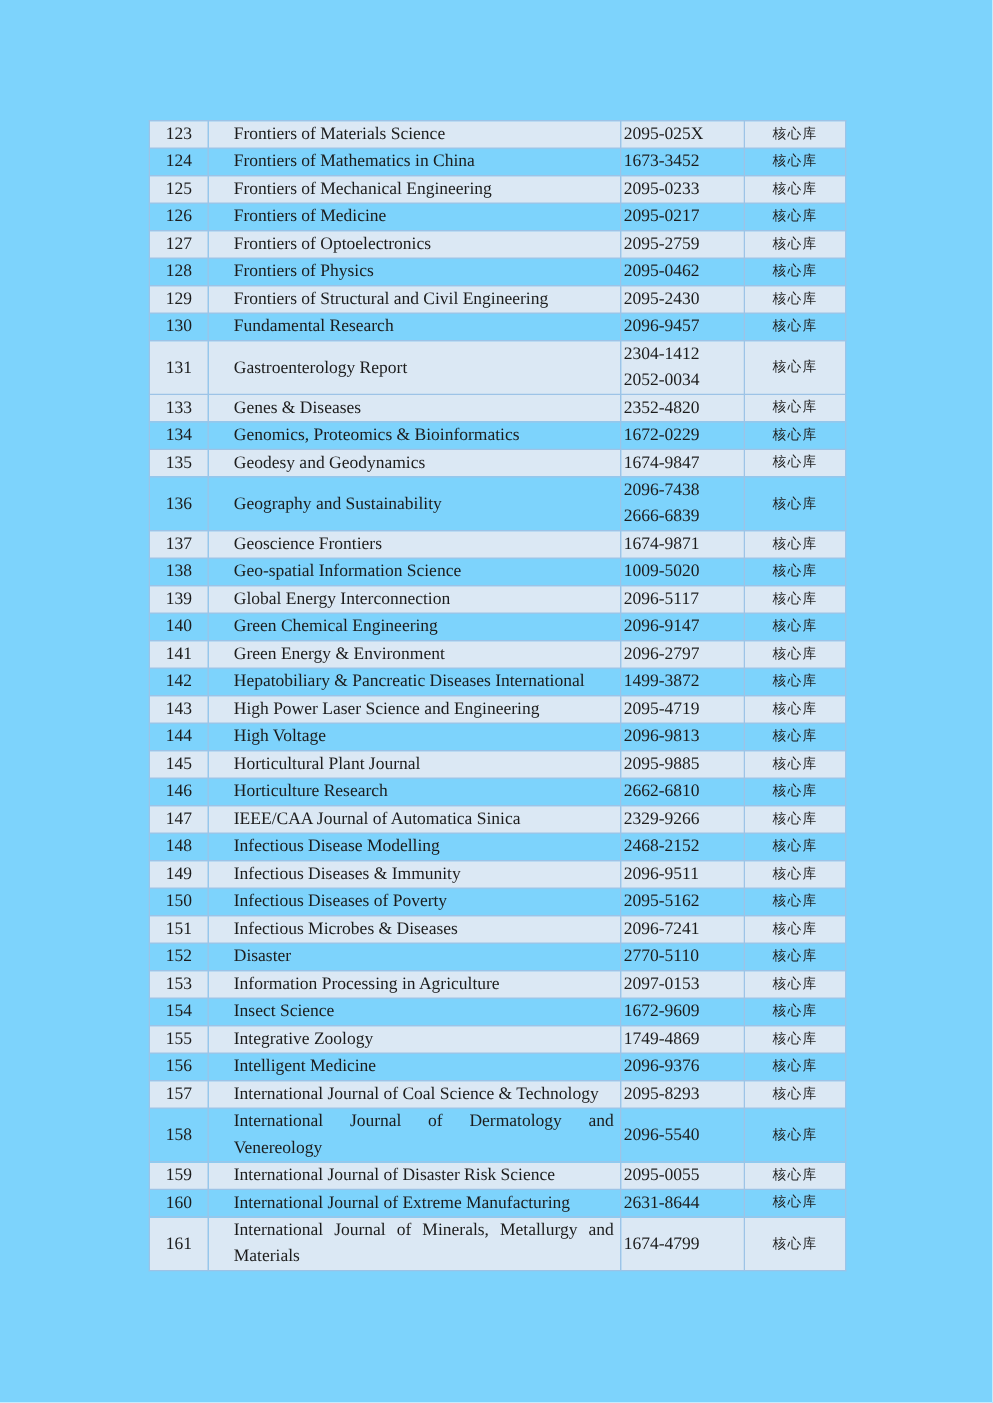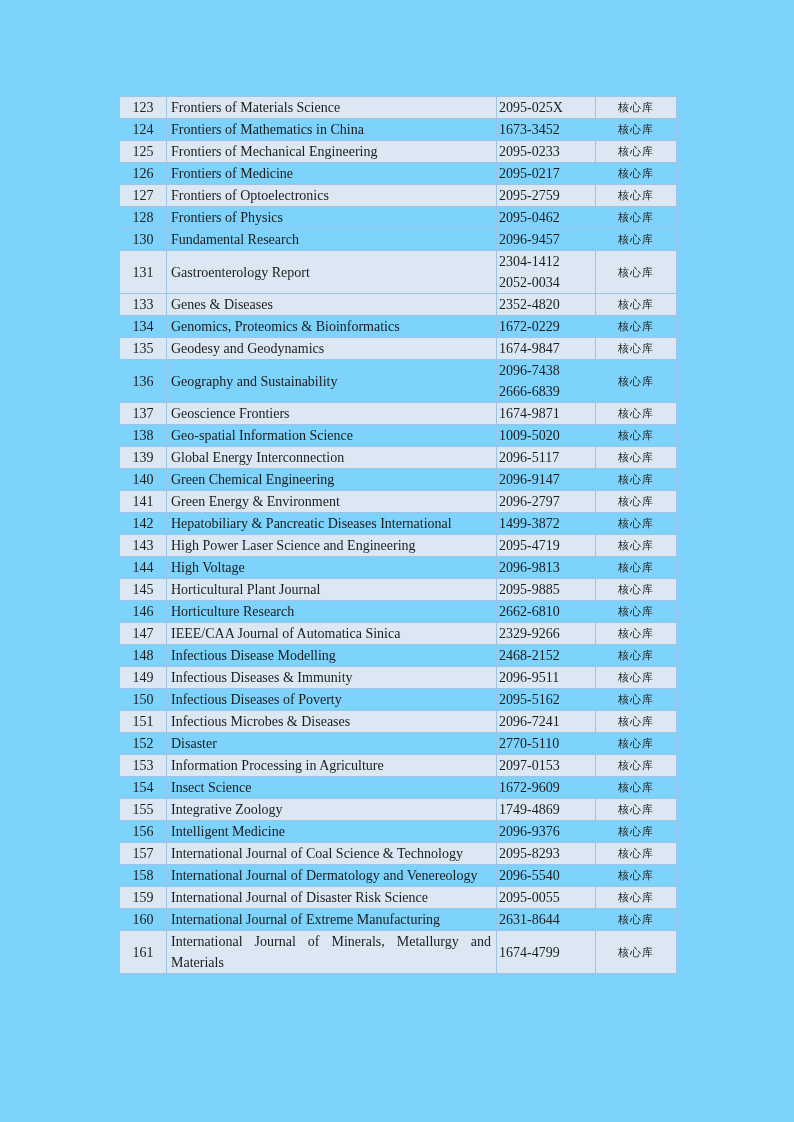--- a/index.html
+++ b/index.html
@@ -43,21 +43,21 @@
     overflow: hidden;
   }
   .journal-table tr.band td {
     background: var(--band);
   }
   td.c-no {
     text-align: center;
   }
   td.c-name {
     text-align: justify;
-    padding-left: 4px;
+    padding-left: 20px;
     padding-right: 5px;
   }
   td.c-issn {
     white-space: pre-line;
   }
   td.c-tag {
     text-align: center;
     font-size: 11px;
     letter-spacing: 1px;
   }
@@ -103,20 +103,26 @@
     <td class="c-name">Frontiers of Optoelectronics</td>
     <td class="c-issn">2095-2759</td>
     <td class="c-tag">核心库</td>
   </tr>
         <tr>
     <td class="c-no">128</td>
     <td class="c-name">Frontiers of Physics</td>
     <td class="c-issn">2095-0462</td>
     <td class="c-tag">核心库</td>
   </tr>
+        <tr class="band">
+    <td class="c-no">129</td>
+    <td class="c-name">Frontiers of Structural and Civil Engineering</td>
+    <td class="c-issn">2095-2430</td>
+    <td class="c-tag">核心库</td>
+  </tr>
         <tr>
     <td class="c-no">130</td>
     <td class="c-name">Fundamental Research</td>
     <td class="c-issn">2096-9457</td>
     <td class="c-tag">核心库</td>
   </tr>
         <tr class="band">
     <td class="c-no">131</td>
     <td class="c-name">Gastroenterology Report</td>
     <td class="c-issn">2304-1412

